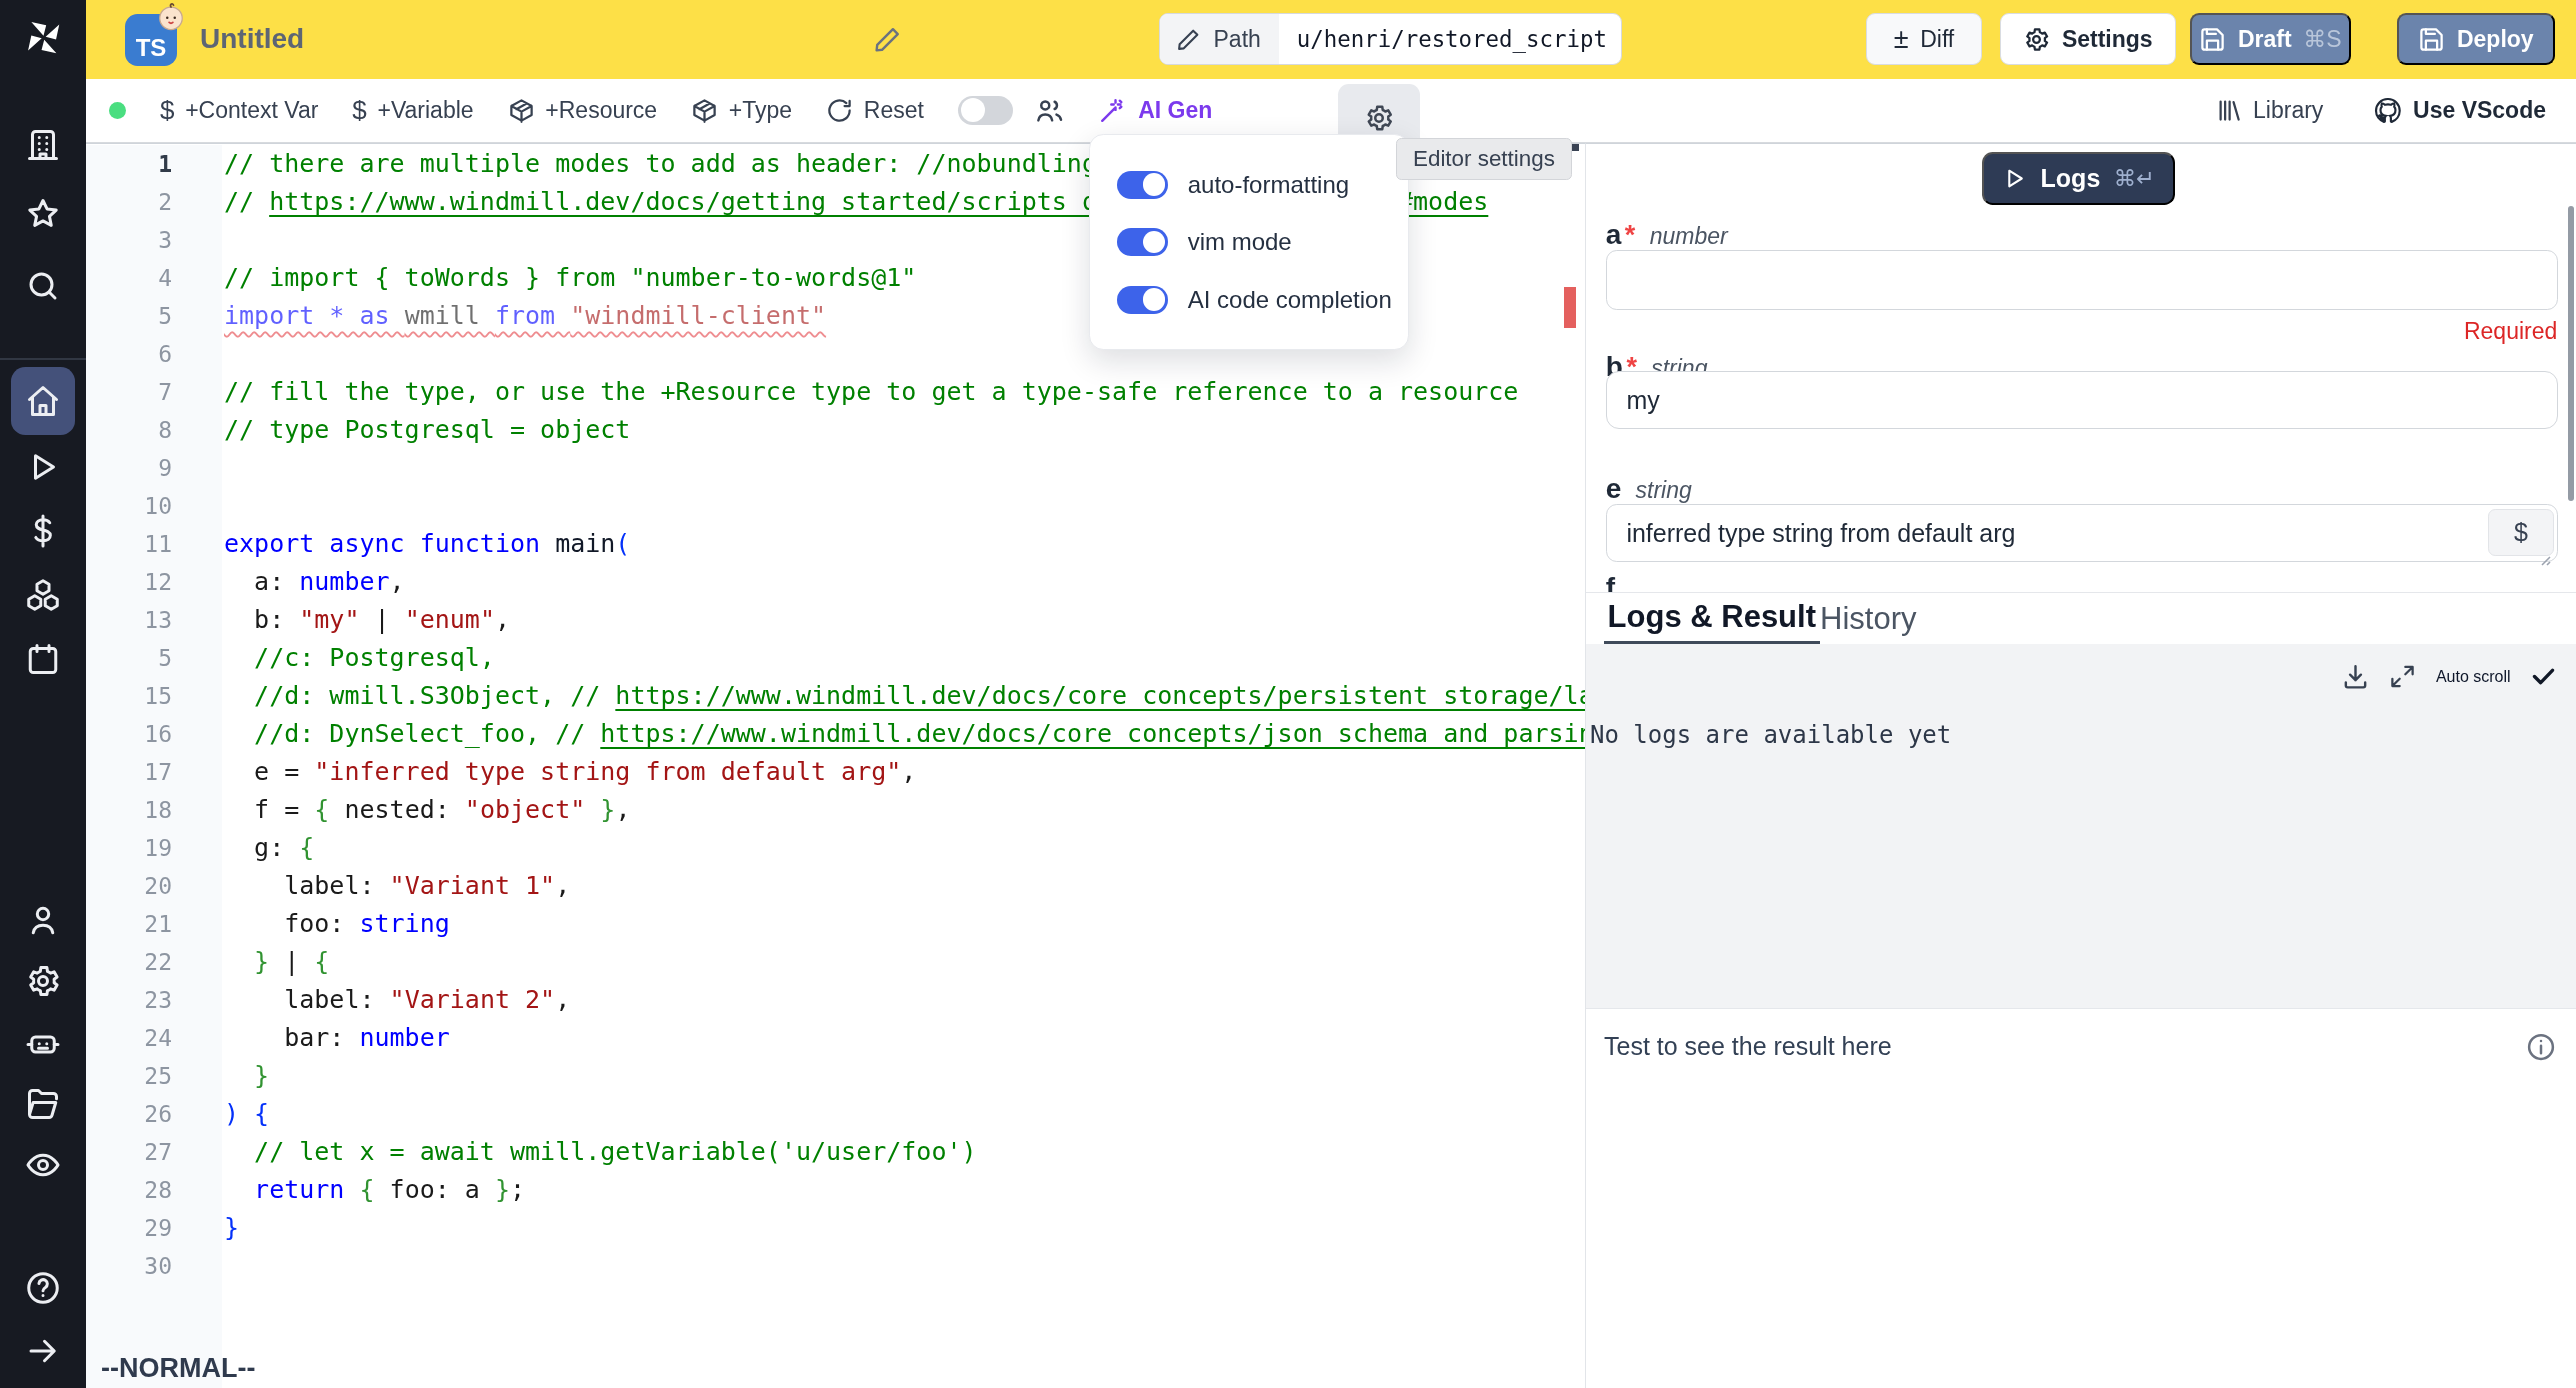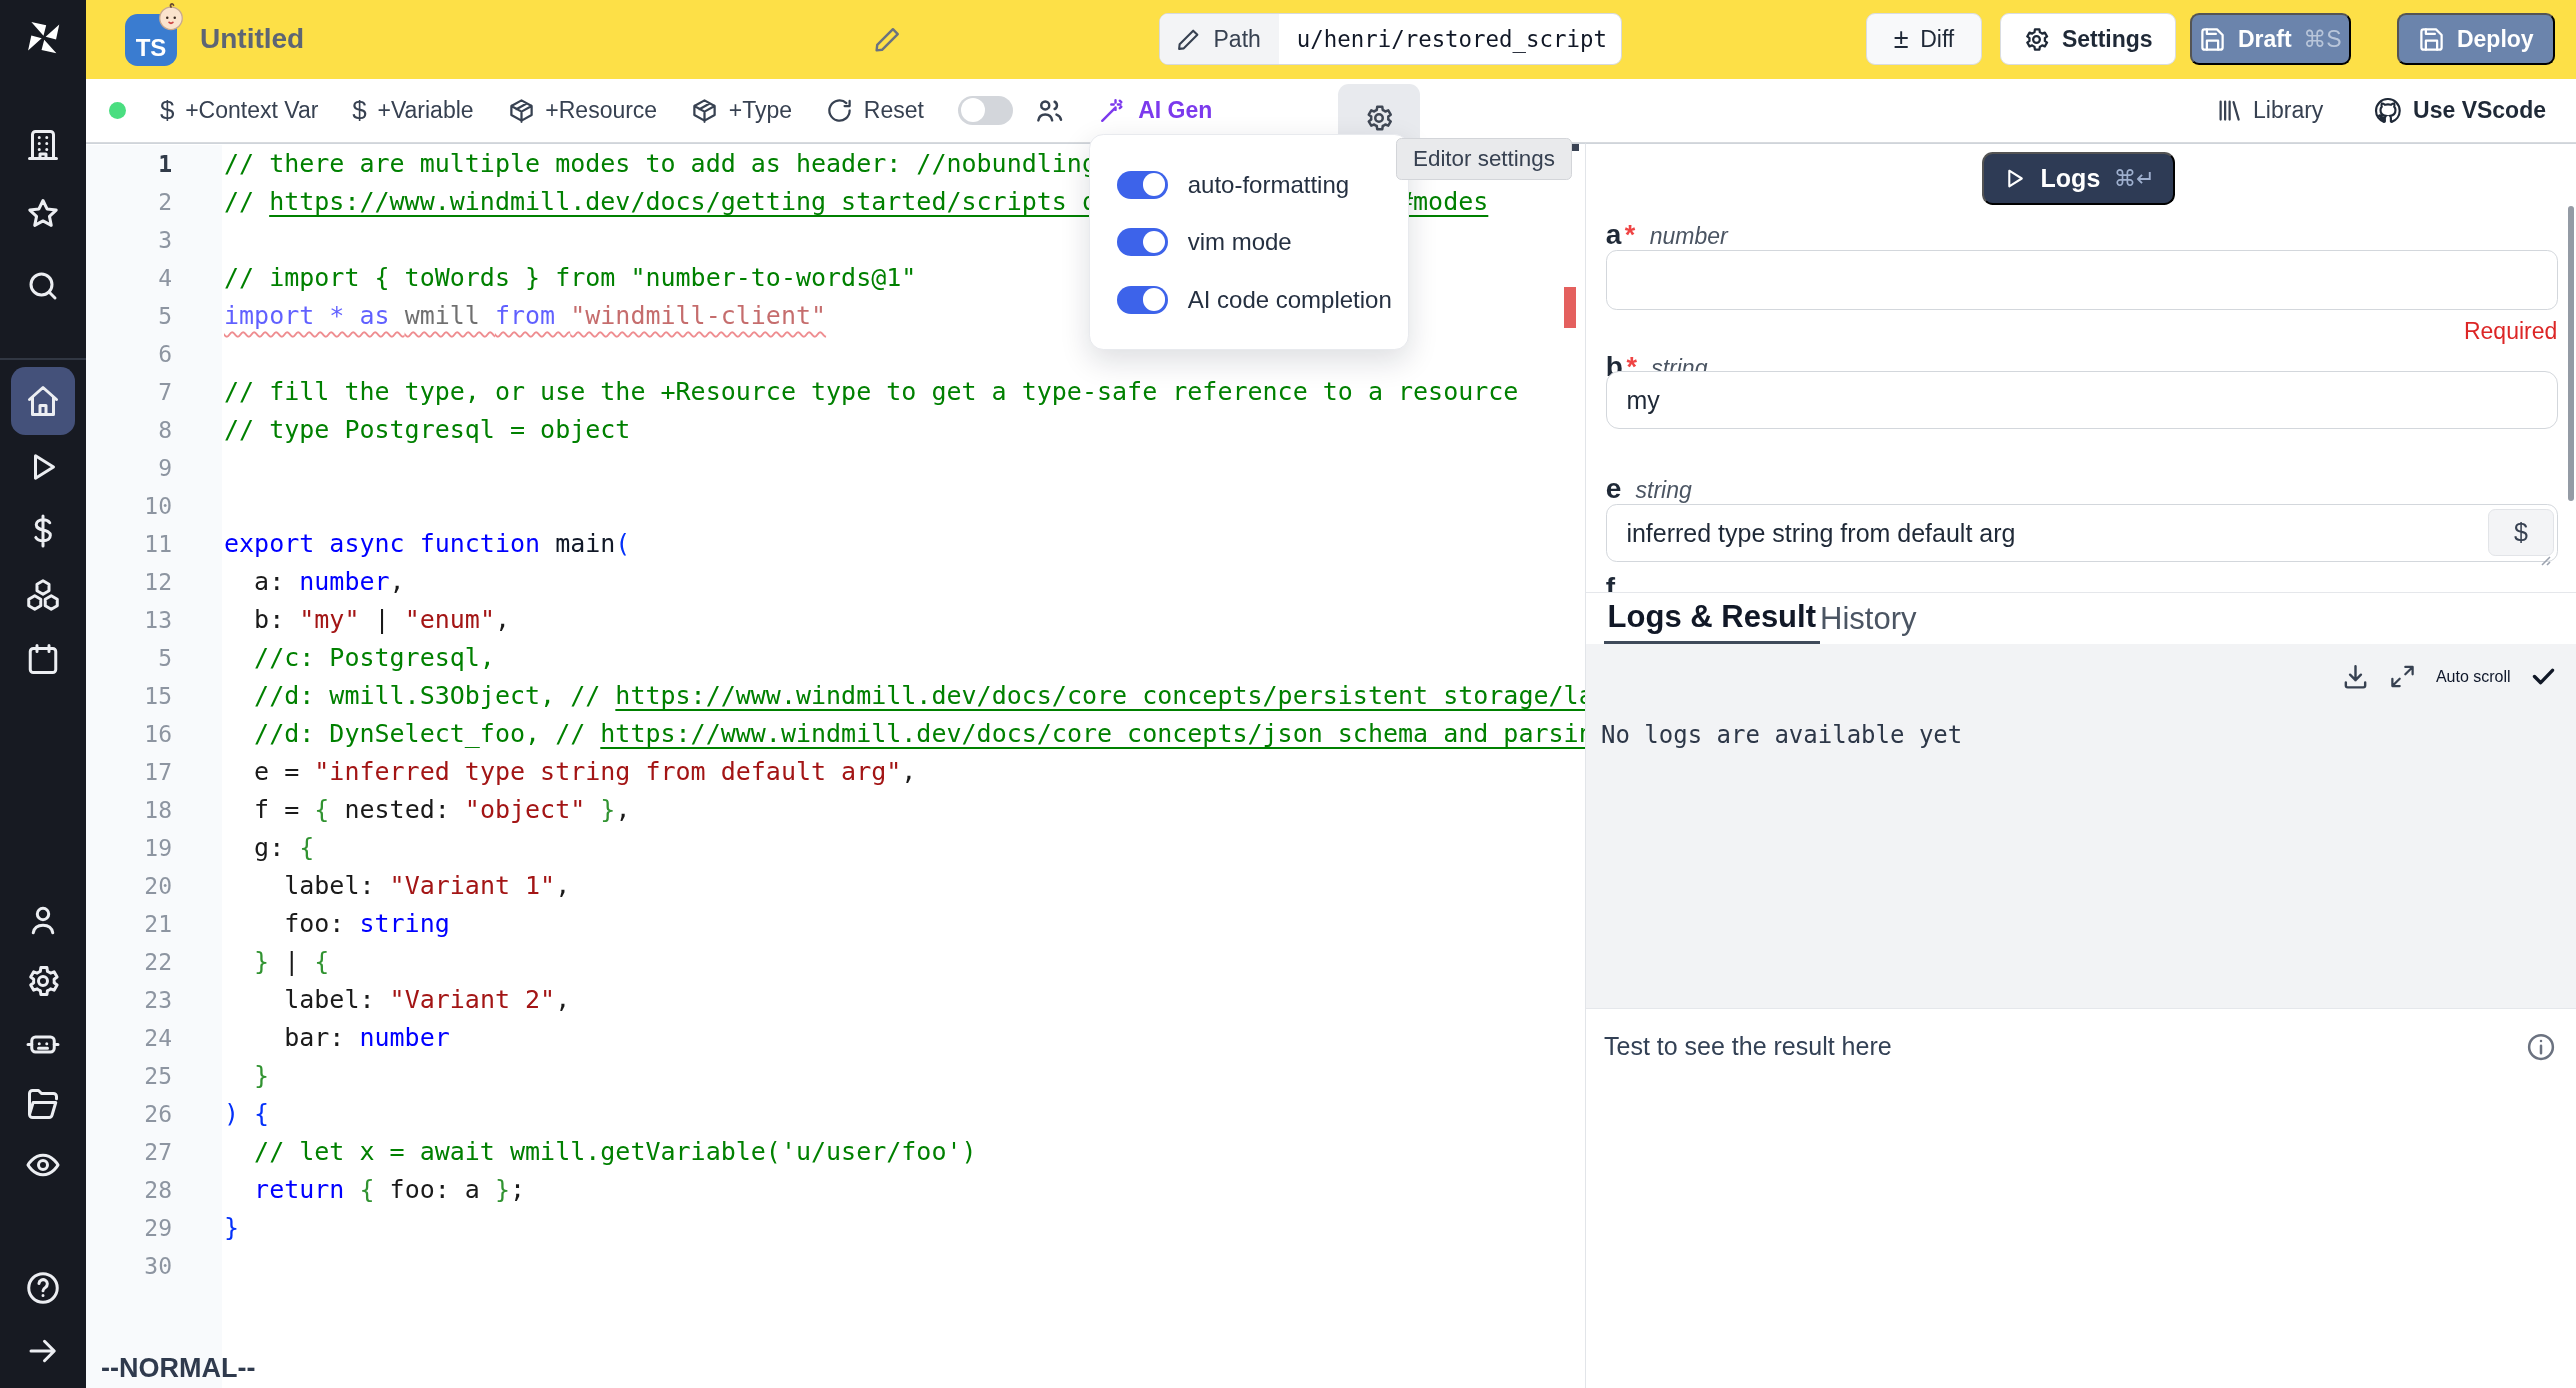--- a/index.html
+++ b/index.html
@@ -102,21 +102,21 @@
     font-size:25px; color:#374151; cursor:pointer; }
   .resize-handle { position:absolute; left:950px; top:407px; width:16px; height:16px; color:#9ca3af; }
   .tabs-zone { position:absolute; left:0; top:448px; width:991px; height:52px; border-top:1.8px solid #e5e7eb; }
   .tab { position:absolute; top:0; height:52px; display:flex; align-items:center; font-size:31px; cursor:pointer; }
   .tab-active { left:18px; color:#111827; font-weight:600; border-bottom:4.5px solid #3f4a5a; padding:0 3.6px; }
   .tab-idle { left:234px; color:#4b5563; }
   .logs-zone { position:absolute; left:0; top:500px; width:991px; height:364px; background:#f2f3f5; }
   .autoscroll-row { position:absolute; right:19.7px; top:18px; display:flex; align-items:center; gap:19.7px;
     color:#374151; }
   .autoscroll-label { font-size:16px; color:#0f172a; }
-  .no-logs { position:absolute; left:15px; top:77px; font-family:"DejaVu Sans Mono","Liberation Mono",monospace;
+  .no-logs { position:absolute; left:4px; top:77px; font-family:"DejaVu Sans Mono","Liberation Mono",monospace;
     font-size:24px; color:#2d3748; }
   .result-zone { position:absolute; left:0; top:864px; width:991px; height:381px; background:#fff;
     border-top:1.8px solid #e5e7eb; }
   .result-text { position:absolute; left:18px; top:23px; font-size:25px; color:#334155; }
   .info-ic { position:absolute; right:21.5px; top:23px; width:30px; height:30px; color:#6b7280; cursor:pointer; }
   .panel-scrollbar { position:absolute; right:1.8px; top:62px; width:6.3px; height:295px; background:#949ba5;
     border-radius:3.6px; cursor:pointer; }
 
   
   .menu { position:absolute; left:1089px; top:134px; width:320px; height:216px; background:#fff;

